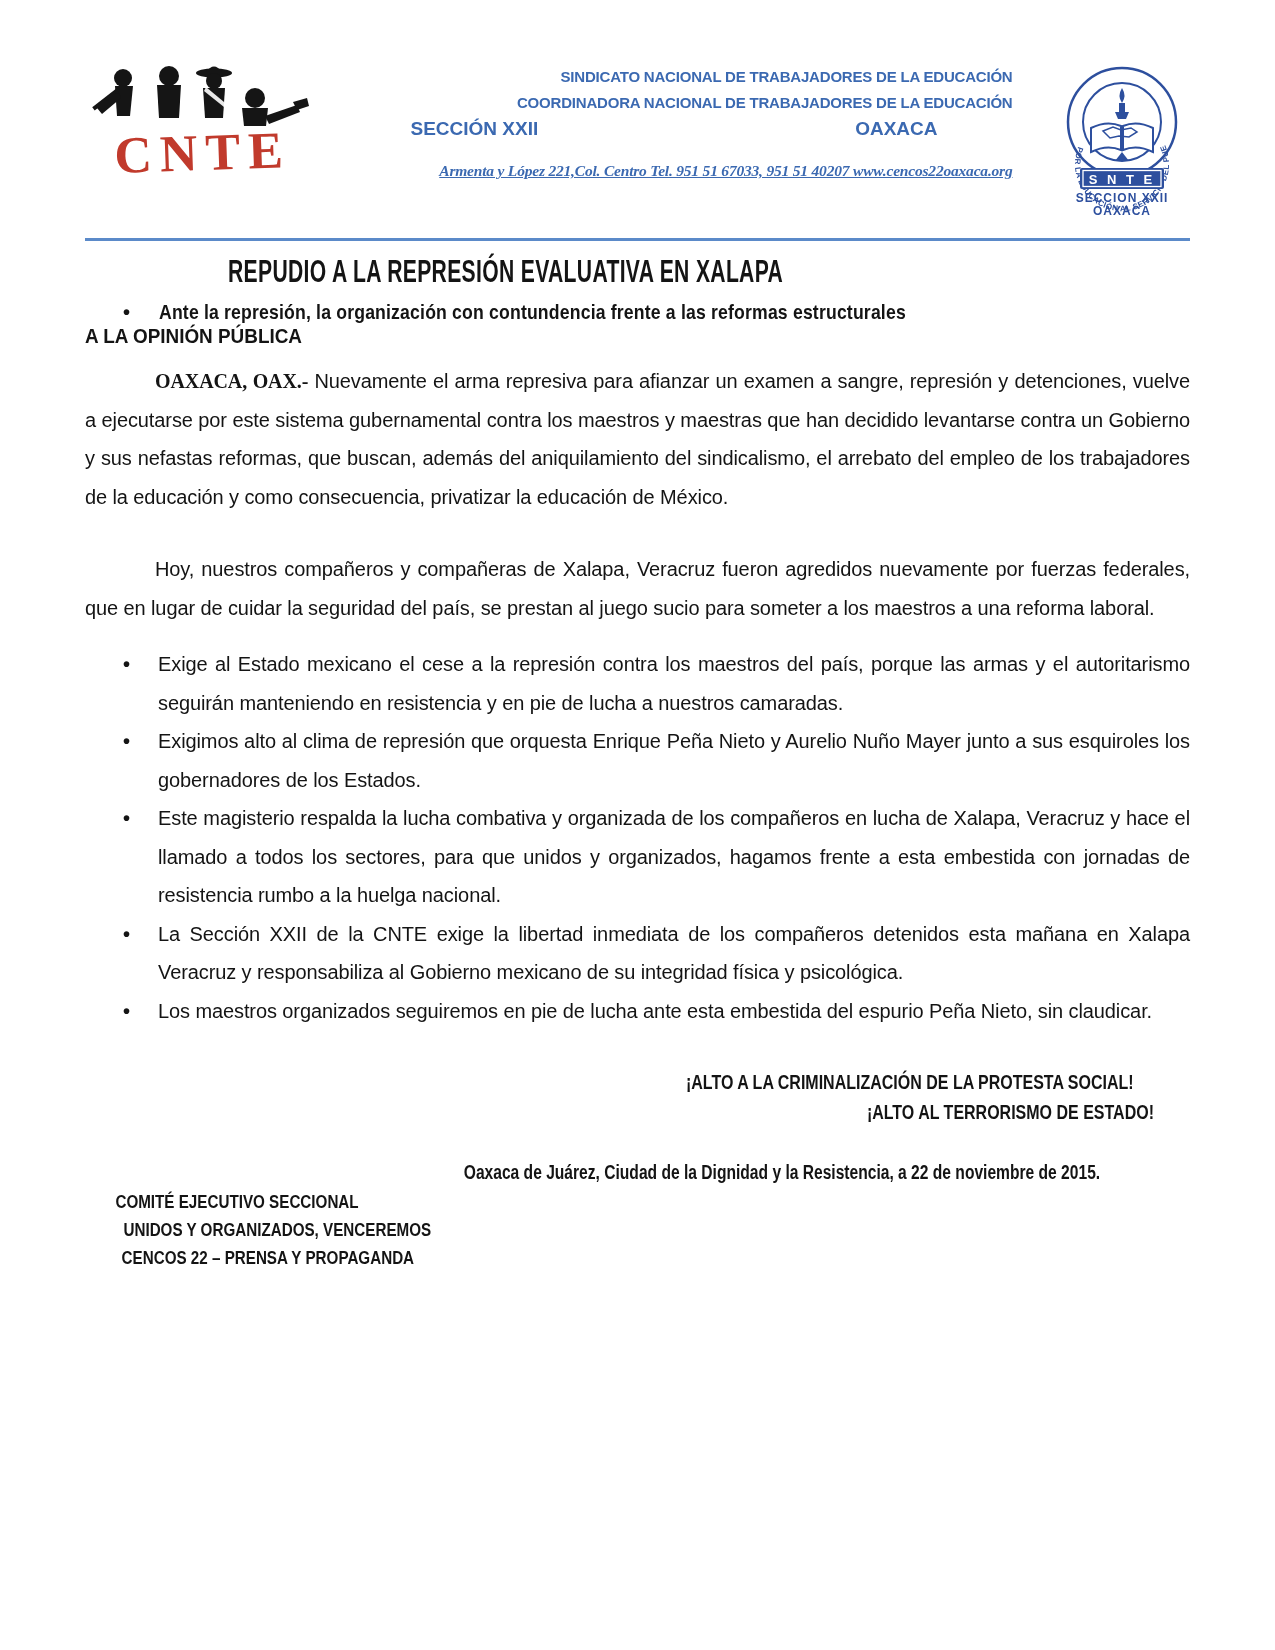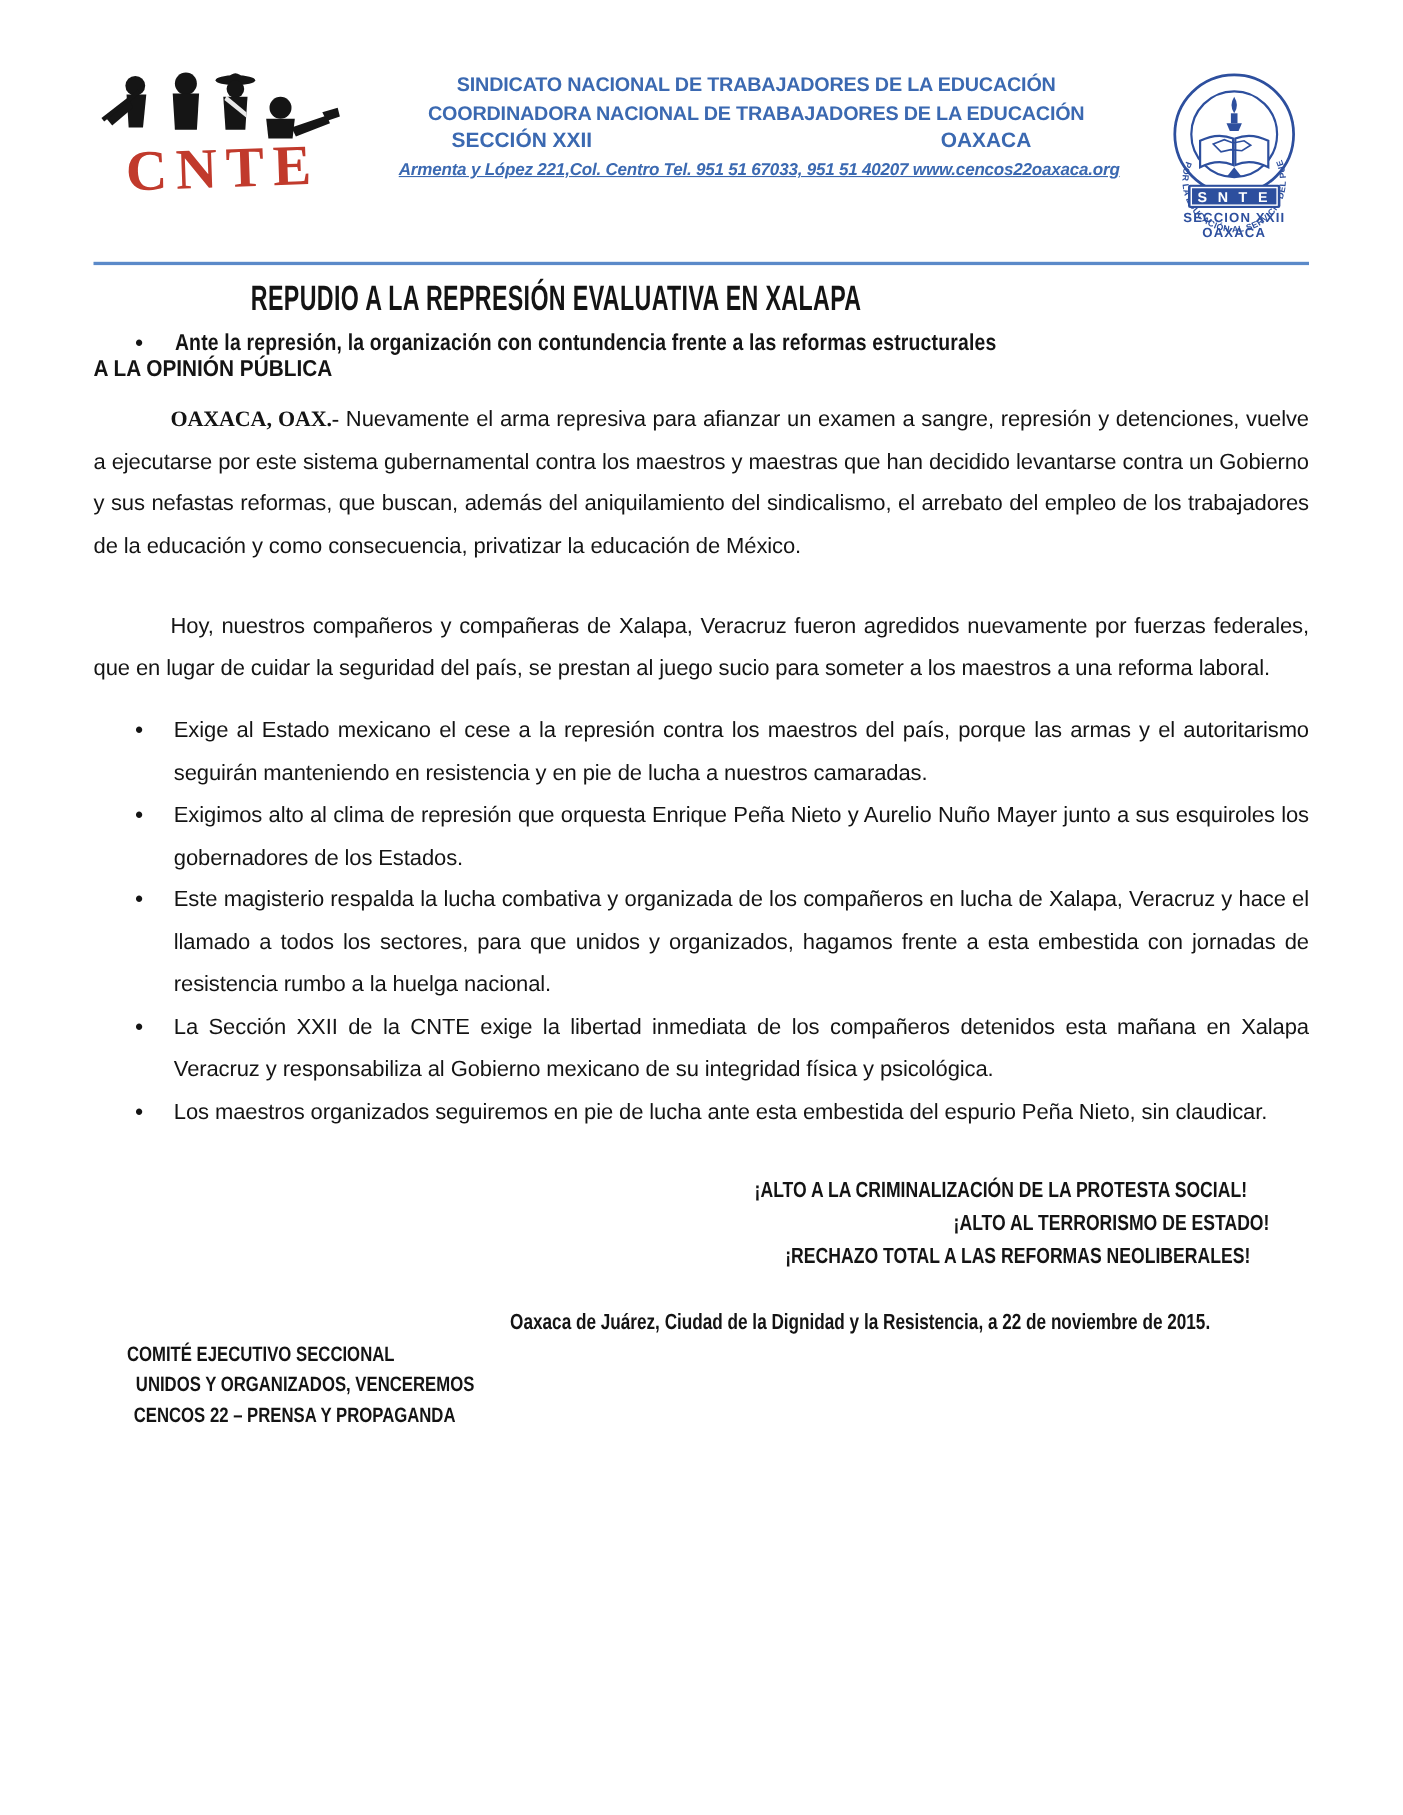--- a/index.html
+++ b/index.html
@@ -9,26 +9,26 @@
     font-family:"Liberation Sans", sans-serif;
     color:#141414;
     overflow:hidden;
   }
   .page { padding:58px 85px 0 85px; position:relative; }
 
   
   .letterhead { display:flex; justify-content:space-between; align-items:flex-start; height:162px; }
   .cnte-logo { width:235px; height:124px; flex:0 0 auto; }
   .hc { width:650px; padding-top:6px; color:#3b69b1; }
-  .hl { font-weight:bold; font-size:18px; line-height:26px; text-align:center; letter-spacing:-0.2px; white-space:nowrap; }
+  .hl { font-weight:bold; font-size:15px; line-height:26px; text-align:right; letter-spacing:-0.2px; white-space:nowrap; }
   .hl3 { display:flex; justify-content:space-between; padding:0 75px 0 48px; font-weight:bold; font-size:19px; line-height:26px; }
   .addr {
-    margin-top:4px; text-align:right;
+    margin-top:20px; text-align:right;
     font-size:15.5px; font-weight:bold; font-style:italic;
-    text-decoration:underline; white-space:nowrap; letter-spacing:-0.2px;
+    text-decoration:underline; white-space:nowrap; letter-spacing:-0.2px;font-family:Liberation Serif, serif;
   }
   .snte-logo { width:135px; height:162px; flex:0 0 auto; }
 
   
   .rule { margin-top:18px; border-top:3px solid #5b8ac9; }
   .title-row { text-align:left; margin-top:12px; }
   .cond { display:inline-block; white-space:nowrap; }
   .title { font-size:32px; font-weight:bold; letter-spacing:0.5px; transform:scaleX(0.66); transform-origin:center; }
 
   .sub-bullet { display:flex; margin:10px 0 0 38px; align-items:baseline; }
@@ -169,21 +169,20 @@
     </div>
     <div class="demand">
       <span class="dot2">•</span>
       <div class="dtext">Los maestros organizados seguiremos en pie de lucha ante esta embestida del espurio Peña Nieto, sin claudicar.</div>
     </div>
   </div>
 
   <div class="slogans">
     <div class="slogan-line"><span class="cond slogan">¡ALTO A LA CRIMINALIZACIÓN DE LA PROTESTA SOCIAL!</span></div>
     <div class="slogan-line"><span class="cond slogan">¡ALTO AL TERRORISMO DE ESTADO!</span></div>
-    <div class="slogan-line"><span class="cond slogan">¡RECHAZO TOTAL A LAS REFORMAS NEOLIBERALES!</span></div>
   </div>
 
   <div class="dateline-row">
     <span class="cond date">Oaxaca de Juárez, Ciudad de la Dignidad y la Resistencia, a 22 de noviembre de 2015.</span>
   </div>
 
   <div class="signature">
     <div class="sig-line"><span class="cond sig">COMITÉ EJECUTIVO SECCIONAL</span></div>
     <div class="sig-line"><span class="cond sig">UNIDOS Y ORGANIZADOS, VENCEREMOS</span></div>
     <div class="sig-line"><span class="cond sig">CENCOS 22 – PRENSA Y PROPAGANDA</span></div>

